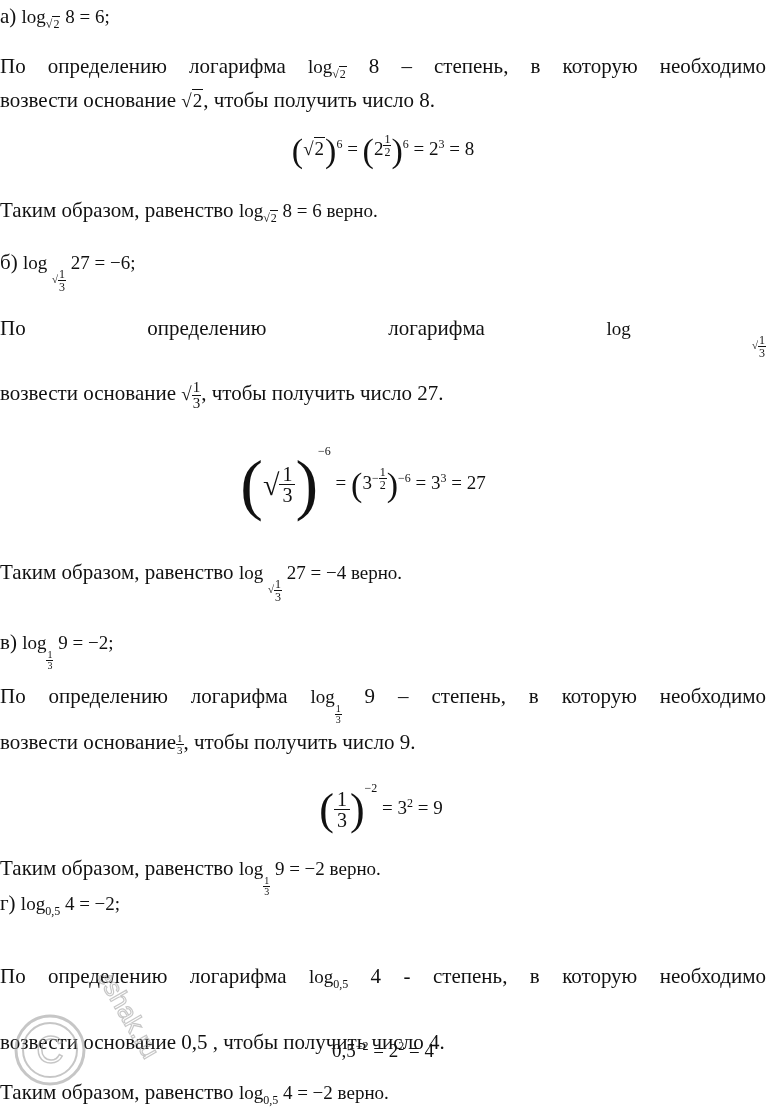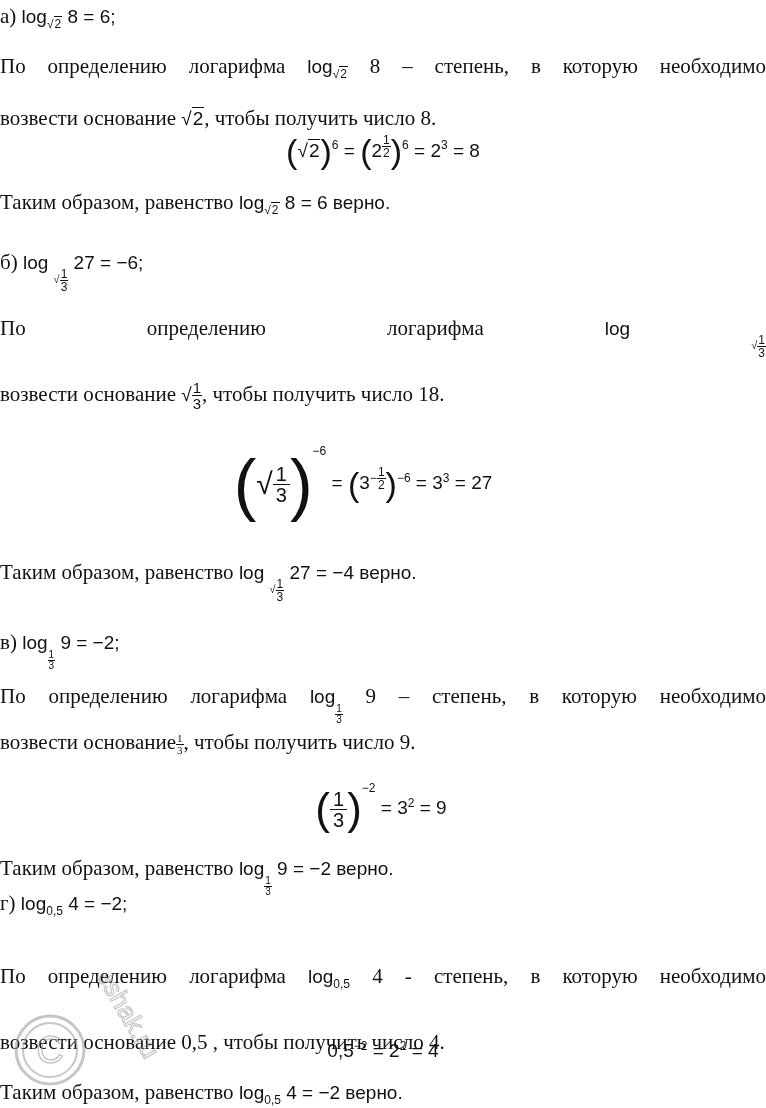--- a/index.html
+++ b/index.html
@@ -3,21 +3,21 @@
 <meta charset="utf-8">
 <style>
   html, body { margin: 0; padding: 0; background: #ffffff; }
   body {
     width: 766px; height: 1108px; overflow: hidden; position: relative;
     font-family: "Liberation Serif", "DejaVu Serif", serif;
     color: #111; font-size: 21px;
   }
   .line { position: absolute; left: 0; white-space: nowrap; }
   .just { width: 766px; text-align: justify; text-align-last: justify; }
-  .m { font-family: Liberation Sans, sans-serif; font-size: 19px; }
+  .m { font-family: Liberation Serif, serif; font-size: 19px; }
   sub, sup { font-size: 12px; line-height: 0; }
   .sqrt { display: inline-block; position: relative; }
   .sqrt .bar { border-top: 1.3px solid #111; padding: 0 1px; }
   .frac { display: inline-flex; flex-direction: column; align-items: center; vertical-align: middle; font-size: 12px; line-height: 1; }
   .frac .num { border-bottom: 1px solid #111; padding: 0 1px; }
   .frac.big { font-size: 20px; }
   .frac.big .num { padding: 0 3px; }
   .lsub { display: inline-block; vertical-align: -14px; font-size: 11px; }
   .center { position: absolute; left: 0; width: 766px; text-align: center; white-space: nowrap; }
   .paren { font-size: 34px; font-weight: 100; vertical-align: middle; }
@@ -33,35 +33,35 @@
 <div class="line" style="top:4px">
   <span>а)</span>
   <span class="m"><span>log</span><sub><span class="sqrt"><span>√</span><span class="bar">2</span></span></sub> <span>8 = 6;</span></span>
 </div>
 
 <div class="line just" style="top:54px">
   <span>По определению логарифма</span>
   <span class="m"><span>log</span><sub><span class="sqrt">√<span class="bar">2</span></span></sub></span>
   <span>8 – степень, в которую необходимо</span>
 </div>
-<div class="line" style="top:106px">
+<div class="line" style="top:88px">
   <span>возвести основание</span>
   <span class="m sqrt">√<span class="bar">2</span></span><span>, чтобы получить число 8.</span>
 </div>
 
 <div class="center m" style="top:132px">
   <span class="paren">(</span>√<span class="sqrt"><span class="bar">2</span></span><span class="paren">)</span><sup>6</sup>
   = <span class="paren">(</span>2<sup><span class="frac">
         <span class="num">1</span>
         <span>2</span>
       </span></sup><span class="paren">)</span><sup>6</sup>
   = 2<sup>3</sup> = <span>8</span>
 </div>
 
-<div class="line" style="top:190px">
+<div class="line" style="top:198px">
   <span>Таким образом, равенство</span>
   <span class="m"><span>log</span><sub><span class="sqrt">√<span class="bar">2</span></span></sub> <span>8 = 6 верно.</span></span>
 </div>
 
 <div class="line" style="top:250px">
   <span>б)</span>
   <span class="m"><span>log</span> <span class="lsub">√<span class="frac">
           <span class="num">1</span>
           <span>3</span>
         </span></span> <span>27 = −6;</span></span>
@@ -72,21 +72,21 @@
   <span class="m"><span>log</span> <span class="lsub">√<span class="frac">
           <span class="num">1</span>
           <span>3</span>
         </span></span></span>
 </div>
 <div class="line" style="top:380px">
   <span>возвести основание</span>
   <span class="m">√<span class="frac" style="font-size:15px">
         <span class="num">1</span>
         <span>3</span>
-      </span></span><span>, чтобы получить число 18.</span>
+      </span></span><span>, чтобы получить число 27.</span>
 </div>
 
 <div class="center m" style="top:445px; left:-20px">
   <span class="paren huge">(</span><span style="font-size:30px;vertical-align:middle">√</span><span class="frac big">
       <span class="num">1</span>
       <span>3</span>
     </span><span class="paren huge">)</span><sup style="vertical-align:34px">−6</sup>
   = <span class="paren">(</span>3<sup><span>−</span><span class="frac">
         <span class="num">1</span>
         <span>2</span>

